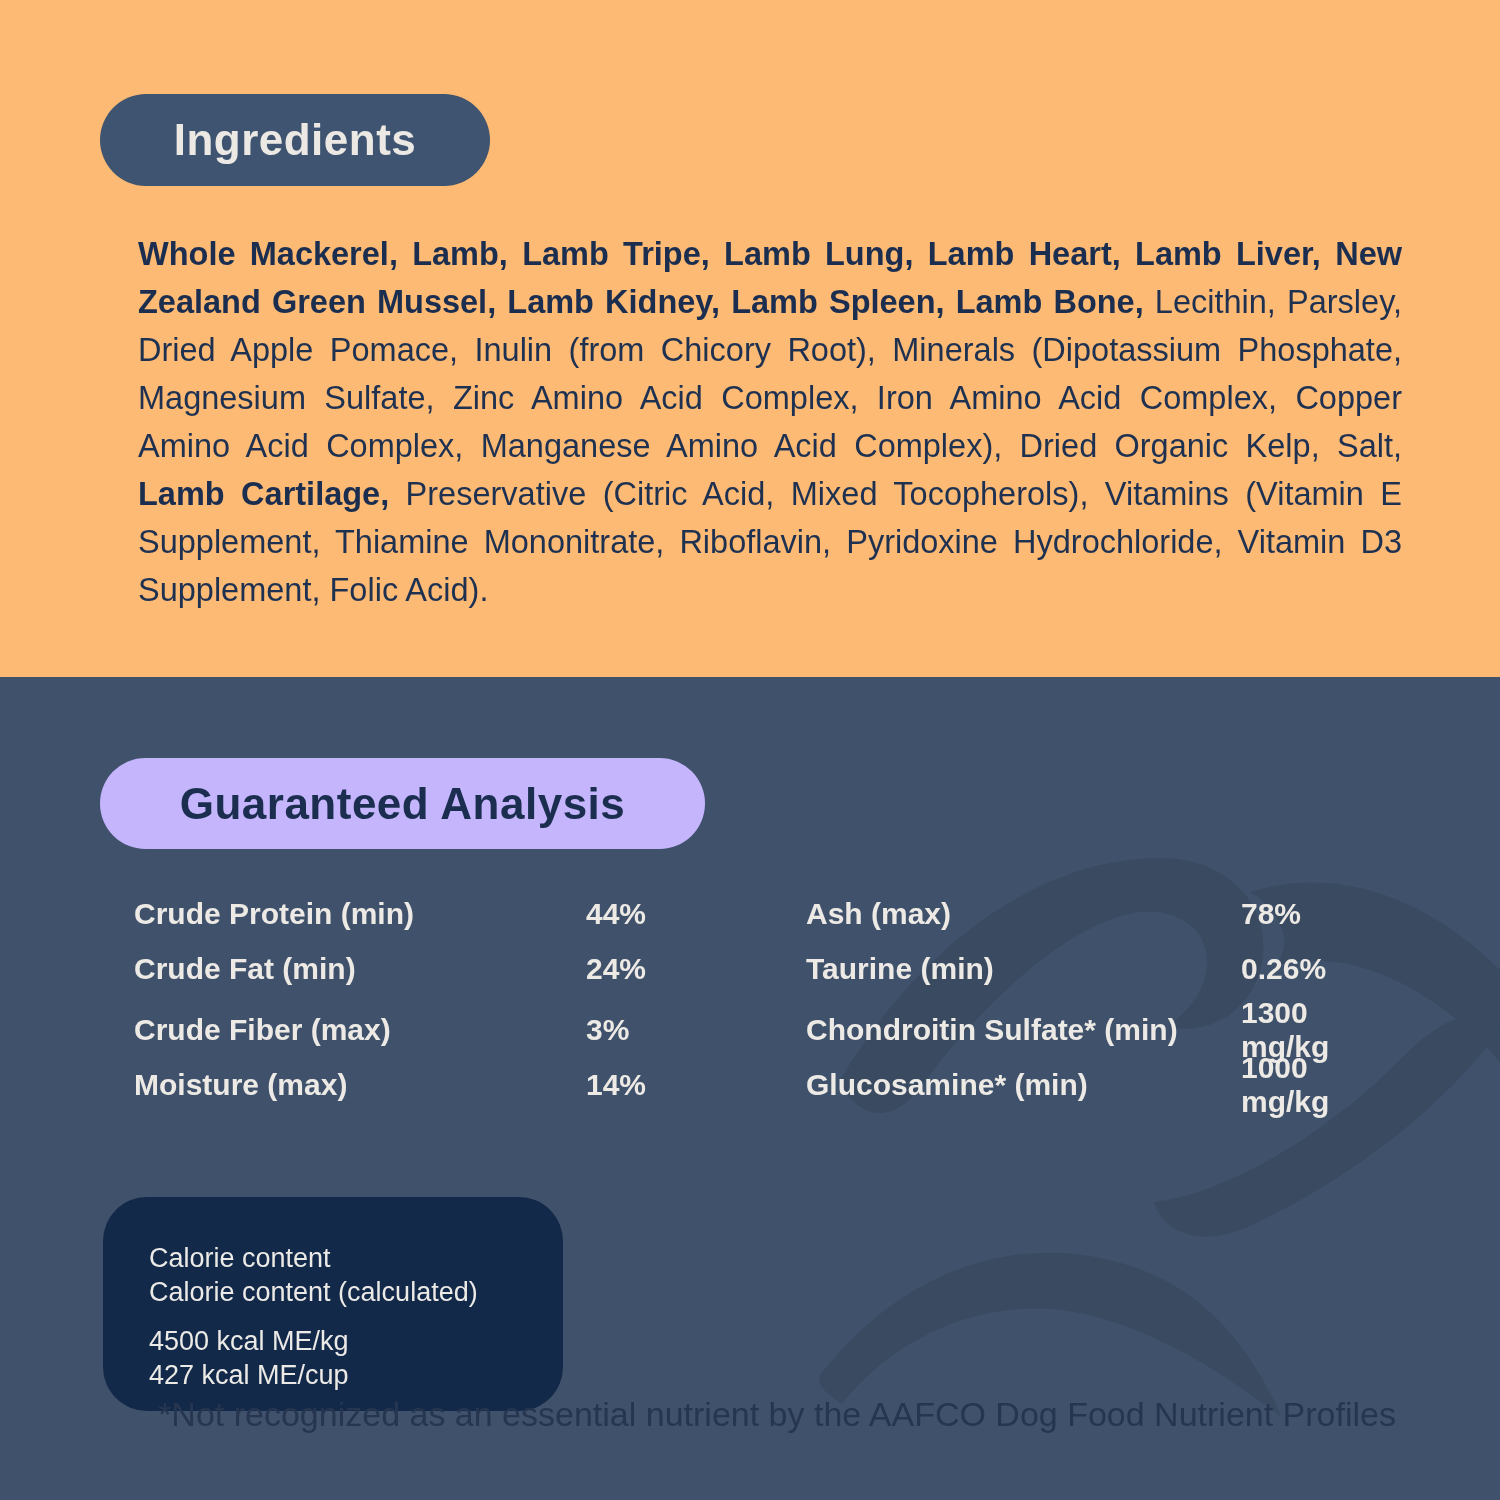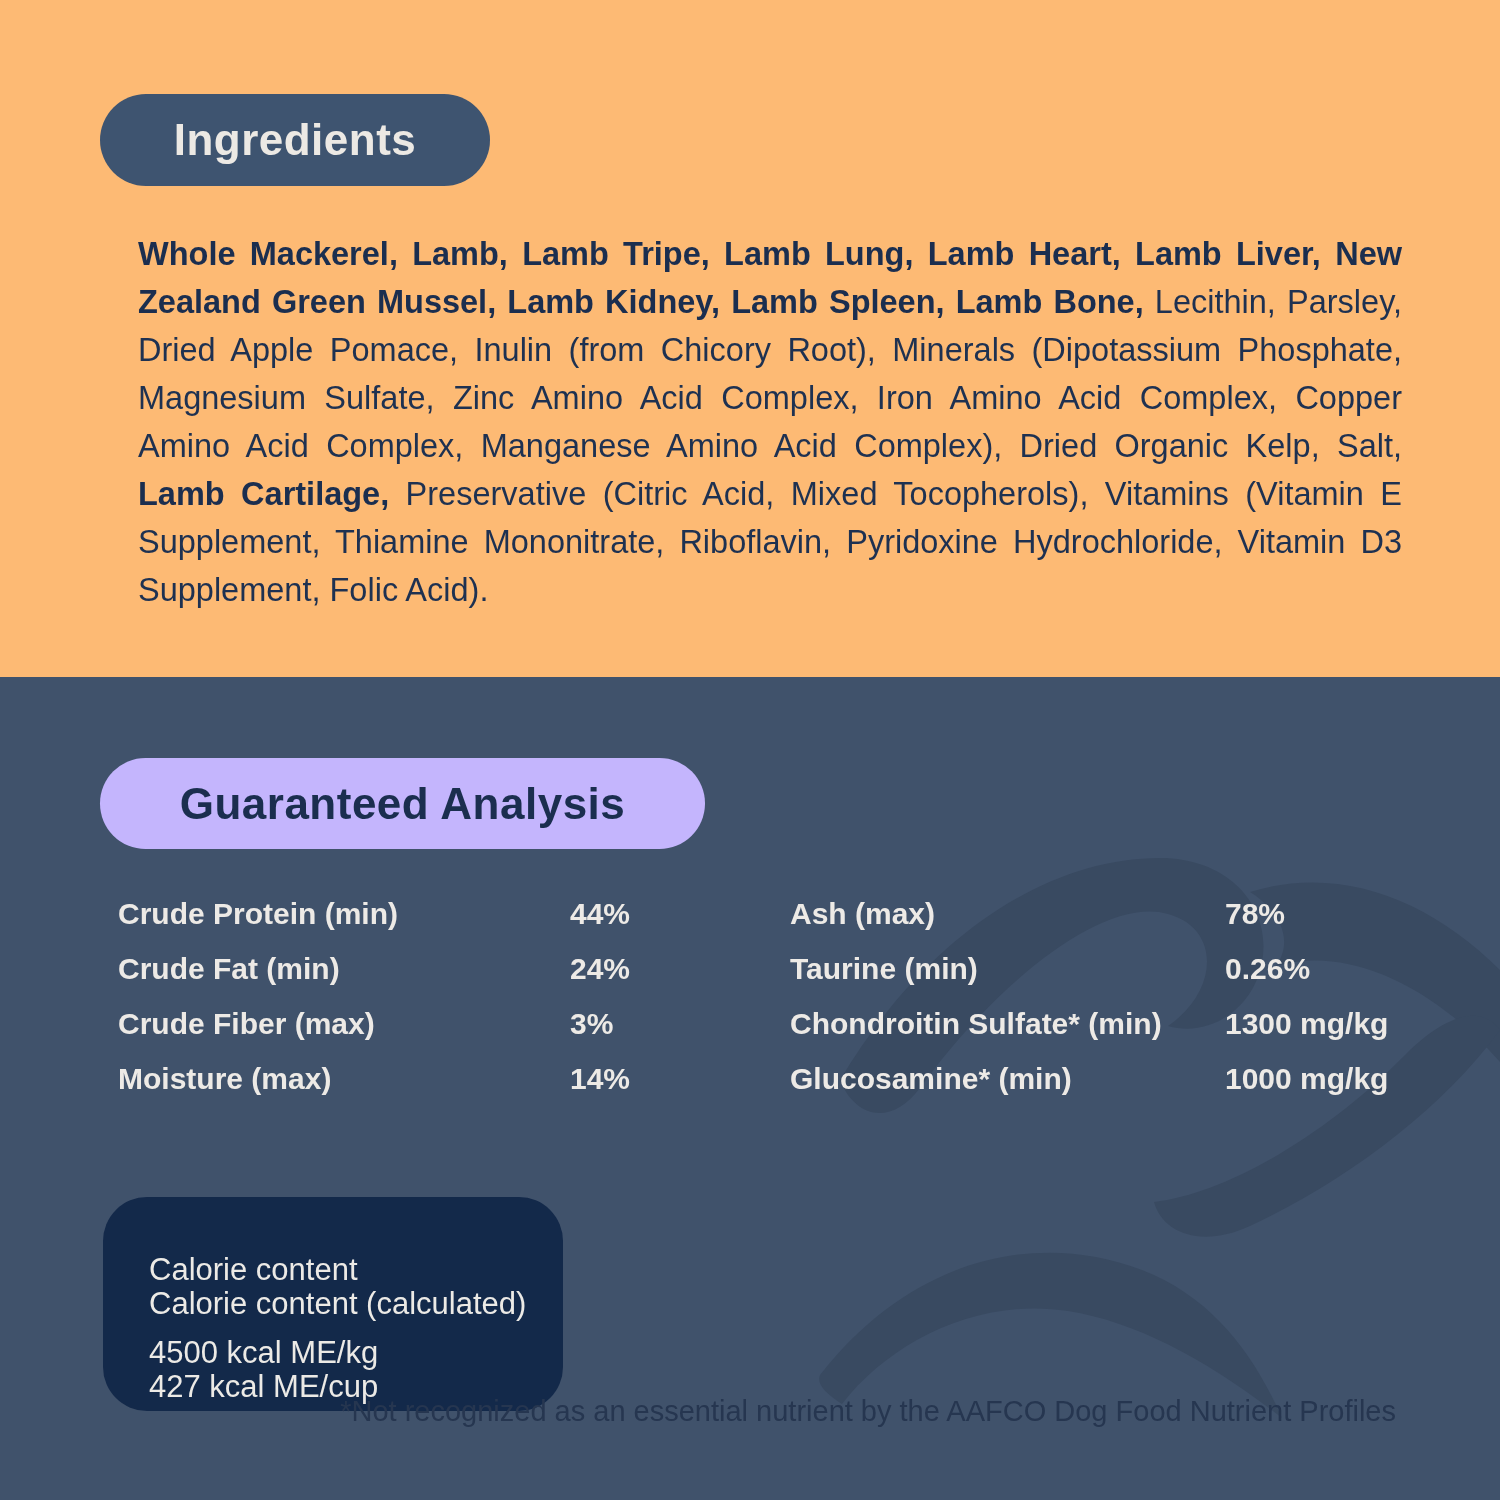--- a/index.html
+++ b/index.html
@@ -57,35 +57,36 @@
     position: absolute; left: 118px; top: 886px; width: 1282px;
   }
   .ga-row {
     display: grid;
     grid-template-columns: 452px 220px 435px auto;
     height: 55px;
     align-items: center;
     color: #edeae6;
     font-weight: 700;
     font-size: 30px;
+    margin-left: 16px;
   }
   .calorie-box {
     position: absolute; left: 103px; top: 1197px; width: 460px; height: 214px;
     background: #13294a; border-radius: 44px;
     color: #eceae6;
-    padding: 56px 0 0 46px;
-    font-size: 31px;
+    padding: 44px 0 0 46px;
+    font-size: 27px;
     line-height: 34px;
     font-weight: 400;
   }
   .calorie-box .cal-values { margin-top: 15px; }
   .footnote {
     position: absolute; right: 104px; top: 1395px;
     color: #263650;
-    font-size: 29px;
+    font-size: 34px;
     font-weight: 400;
     text-align: right;
   }
 </style>
 </head>
 <body>
 
 <div class="page">
 
   <div class="top-section">

